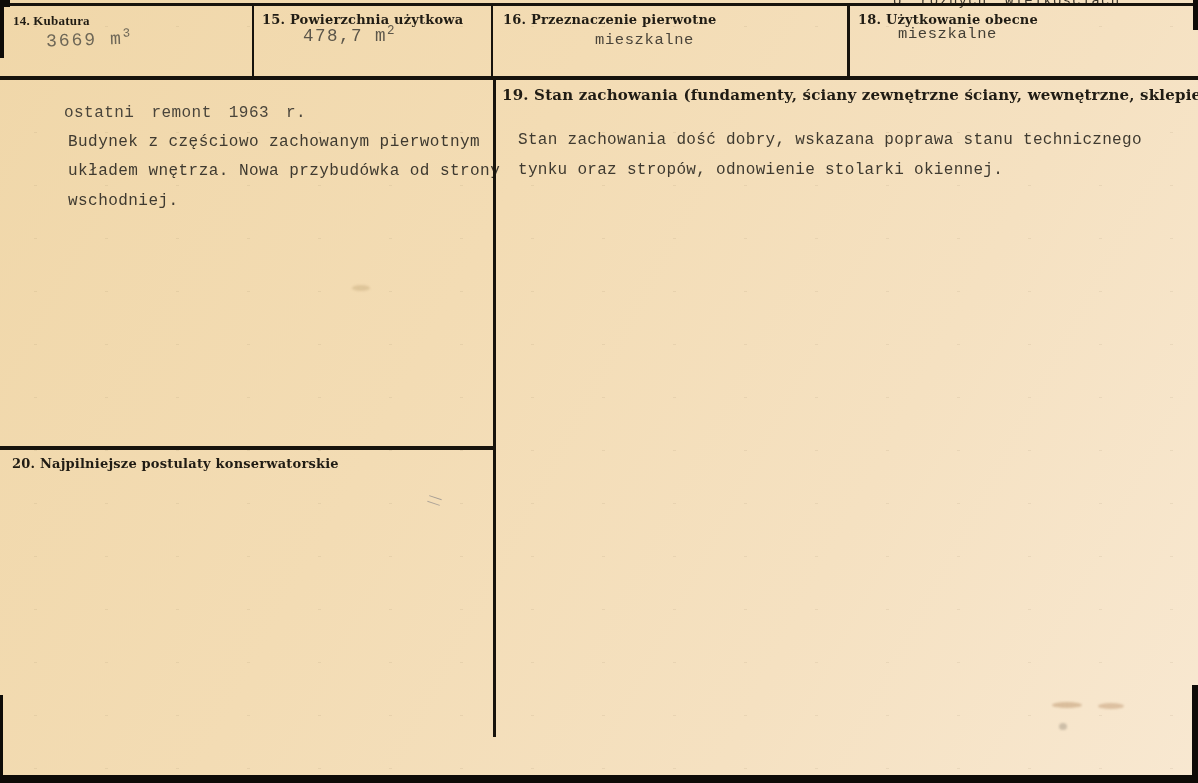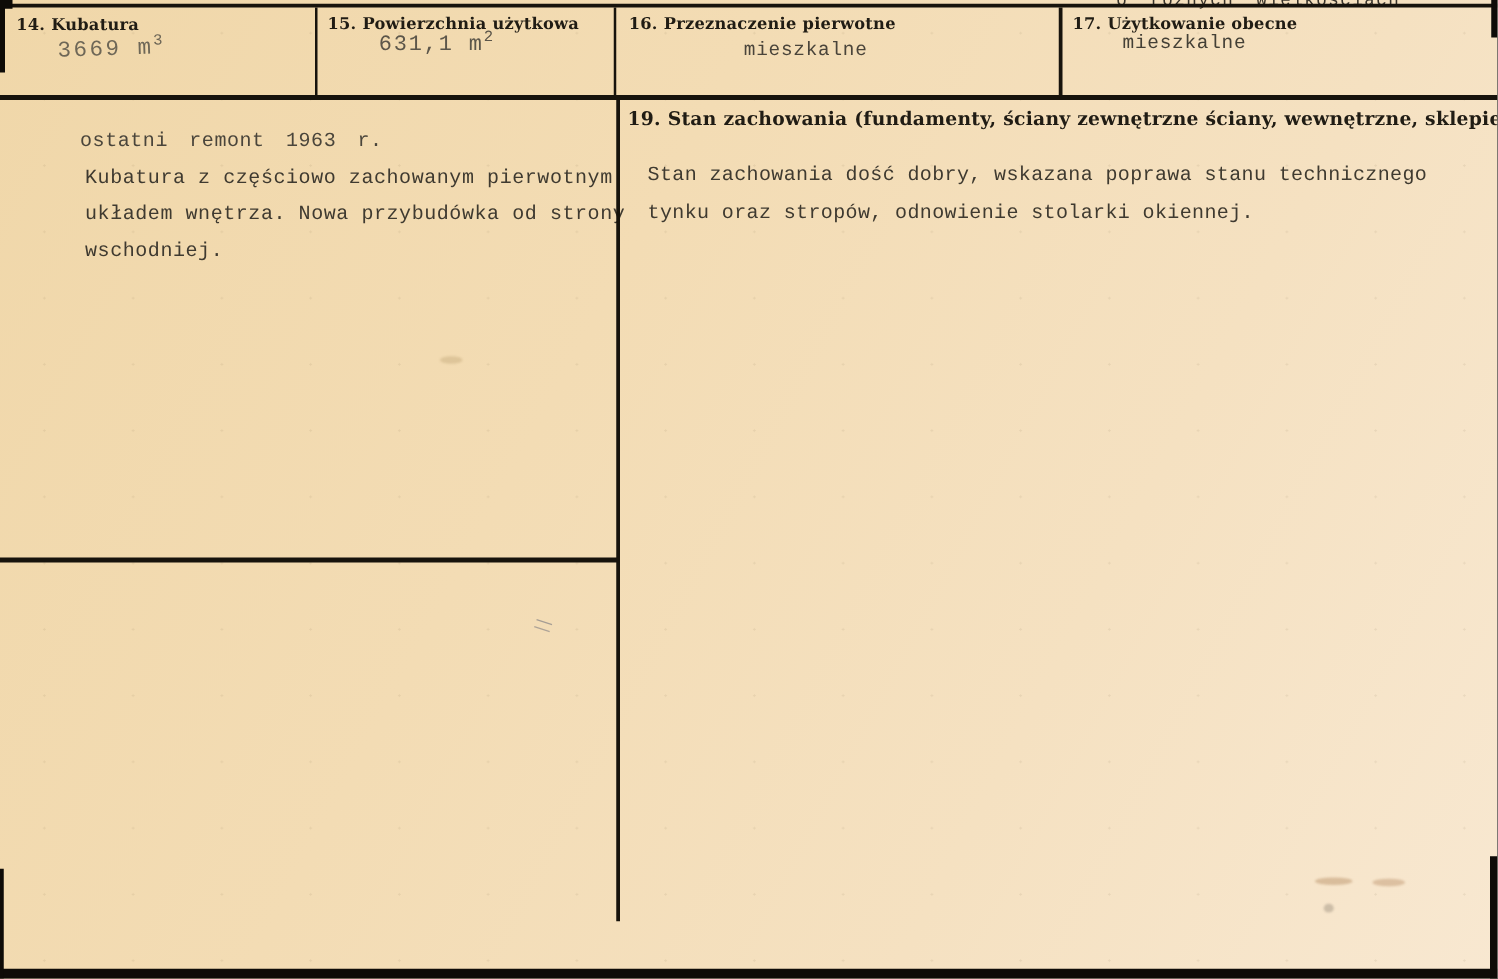--- a/index.html
+++ b/index.html
@@ -68,41 +68,42 @@
   <div class="line" style="left:493px;top:80px;width:3px;height:657px;"></div>
   <div class="line" style="left:0;top:446px;width:495px;height:4px;"></div>
 
   <div class="edge" style="left:0;top:775px;width:1198px;height:8px;"></div>
   <div class="edge" style="left:0;top:0;width:4px;height:58px;"></div>
   <div class="edge" style="left:0;top:695px;width:3px;height:88px;"></div>
   <div class="edge" style="left:1193px;top:0;width:5px;height:30px;"></div>
   <div class="edge" style="left:1192px;top:685px;width:6px;height:98px;"></div>
   <div class="edge" style="left:0;top:0;width:10px;height:7px;"></div>
 
-  <span class="plabel" style="left:13px;top:13px;">14. Kubatura</span>
+  <span class="plabel" style="left:13px;top:13px;font-family:Liberation Serif, serif;">14. Kubatura</span>
   <span class="typed light" style="left:46px;top:30px;font-size:18px;letter-spacing:2px;transform:rotate(-2deg);"><span>3669 m</span><span class="sup">3</span></span>
 
   <span class="plabel" style="left:262px;top:12px;">15. Powierzchnia użytkowa</span>
-  <span class="typed light" style="left:303px;top:26px;font-size:17.5px;letter-spacing:1.5px;color:#5c564a;"><span>631,1 m</span><span class="sup">2</span></span>
+  <span class="typed light" style="left:303px;top:26px;font-size:17.5px;letter-spacing:1.5px;color:#5c564a;"><span>478,7 m</span><span class="sup">2</span></span>
 
   <span class="plabel" style="left:503px;top:12px;">16. Przeznaczenie pierwotne</span>
   <span class="typed" style="left:595px;top:31px;font-size:15.5px;letter-spacing:0.6px;color:#4a443a;">mieszkalne</span>
 
-  <span class="plabel" style="left:858px;top:12px;">17. Użytkowanie obecne</span>
+  <span class="plabel" style="left:858px;top:12px;">18. Użytkowanie obecne</span>
   <span class="typed" style="left:898px;top:25px;font-size:15.5px;letter-spacing:0.6px;color:#444036;">mieszkalne</span>
 
   <span class="typed" style="left:64px;top:104px;word-spacing:7px;color:#4a453b;">ostatni remont 1963 r.</span>
-  <span class="typed" style="left:68px;top:133px;">Kubatura z częściowo zachowanym pierwotnym</span>
+  <span class="typed" style="left:68px;top:133px;">Budynek z częściowo zachowanym pierwotnym</span>
   <span class="typed" style="left:68px;top:162px;">układem wnętrza. Nowa przybudówka od strony</span>
   <span class="typed" style="left:68px;top:192px;text-align:right;">wschodniej.</span>
 
   <span class="plabel small" style="left:502px;top:86px;">19. Stan zachowania (fundamenty, ściany zewnętrzne ściany, wewnętrzne, sklepienia, stropy,</span>
   <span class="typed" style="left:518px;top:161px;letter-spacing:0.3px;">tynku oraz stropów, odnowienie stolarki okiennej.</span>
   <span class="typed" style="left:518px;top:131px;letter-spacing:0.3px;">Stan zachowania dość dobry, wskazana poprawa stanu technicznego</span>
 
+  <span class="plabel" style="left:12px;top:456px;">20. Najpilniejsze postulaty konserwatorskie</span>
 
   <div class="smudge" style="left:352px;top:285px;width:18px;height:6px;background:rgba(170,140,90,0.28);"></div>
   <div class="pencil-mark"></div>
   <div class="smudge" style="left:1052px;top:702px;width:30px;height:6px;background:rgba(150,95,45,0.30);"></div>
   <div class="smudge" style="left:1098px;top:703px;width:26px;height:6px;background:rgba(150,95,45,0.28);"></div>
   <div class="smudge" style="left:1059px;top:723px;width:8px;height:7px;background:rgba(110,100,85,0.30);"></div>
 
 </div>
 
 </body></html>

